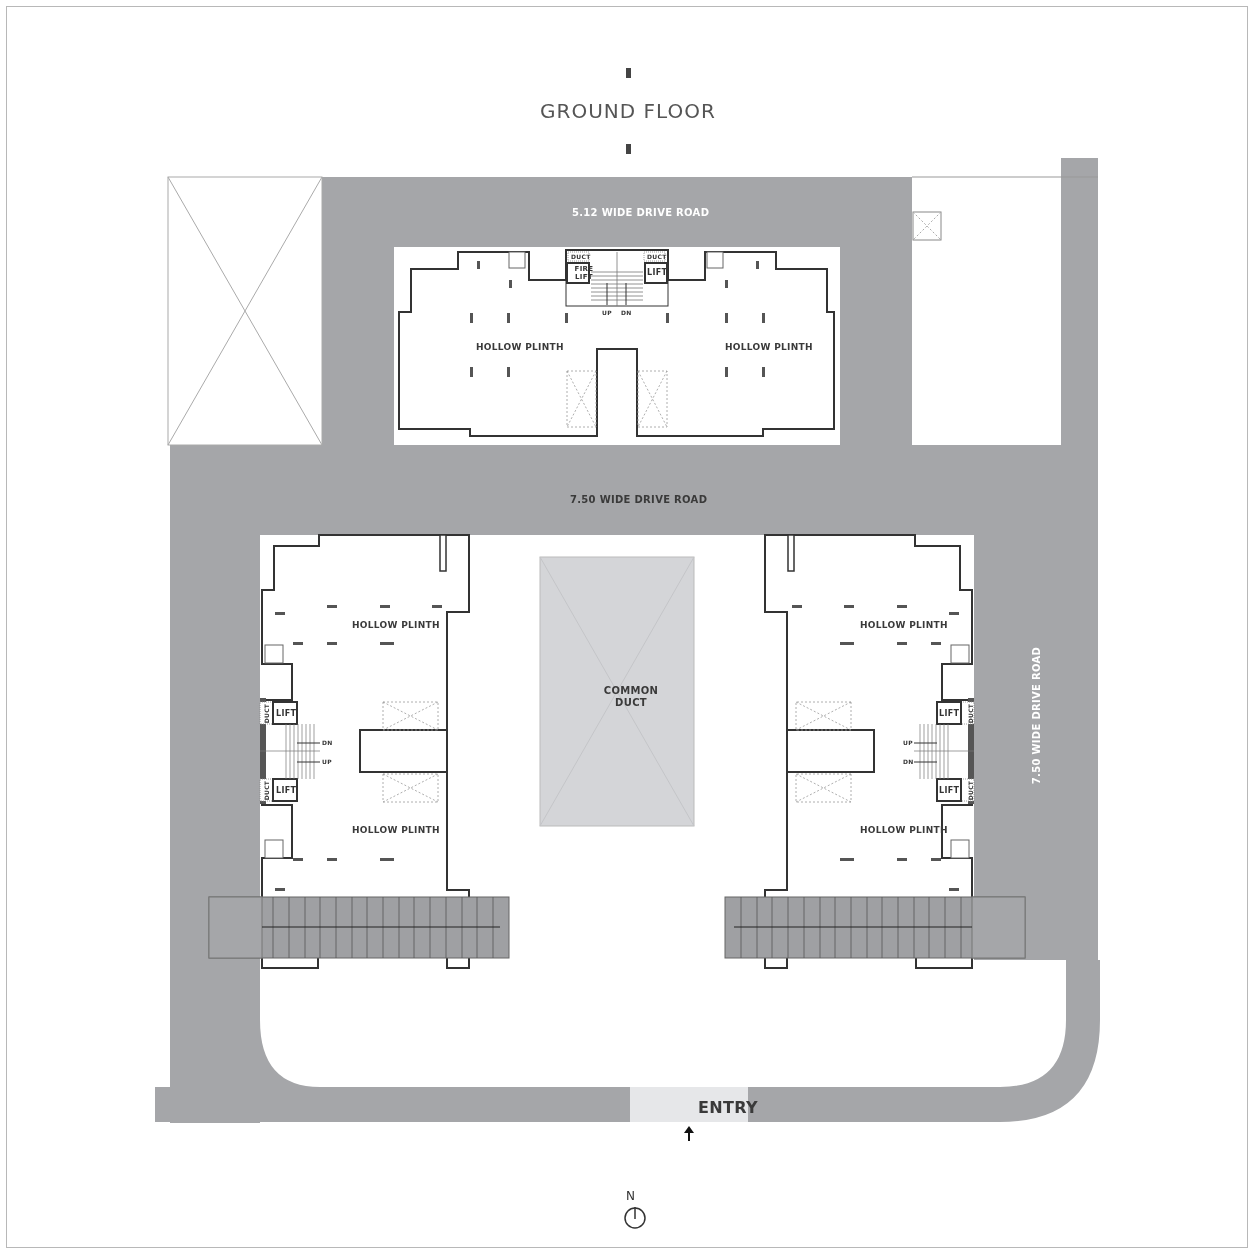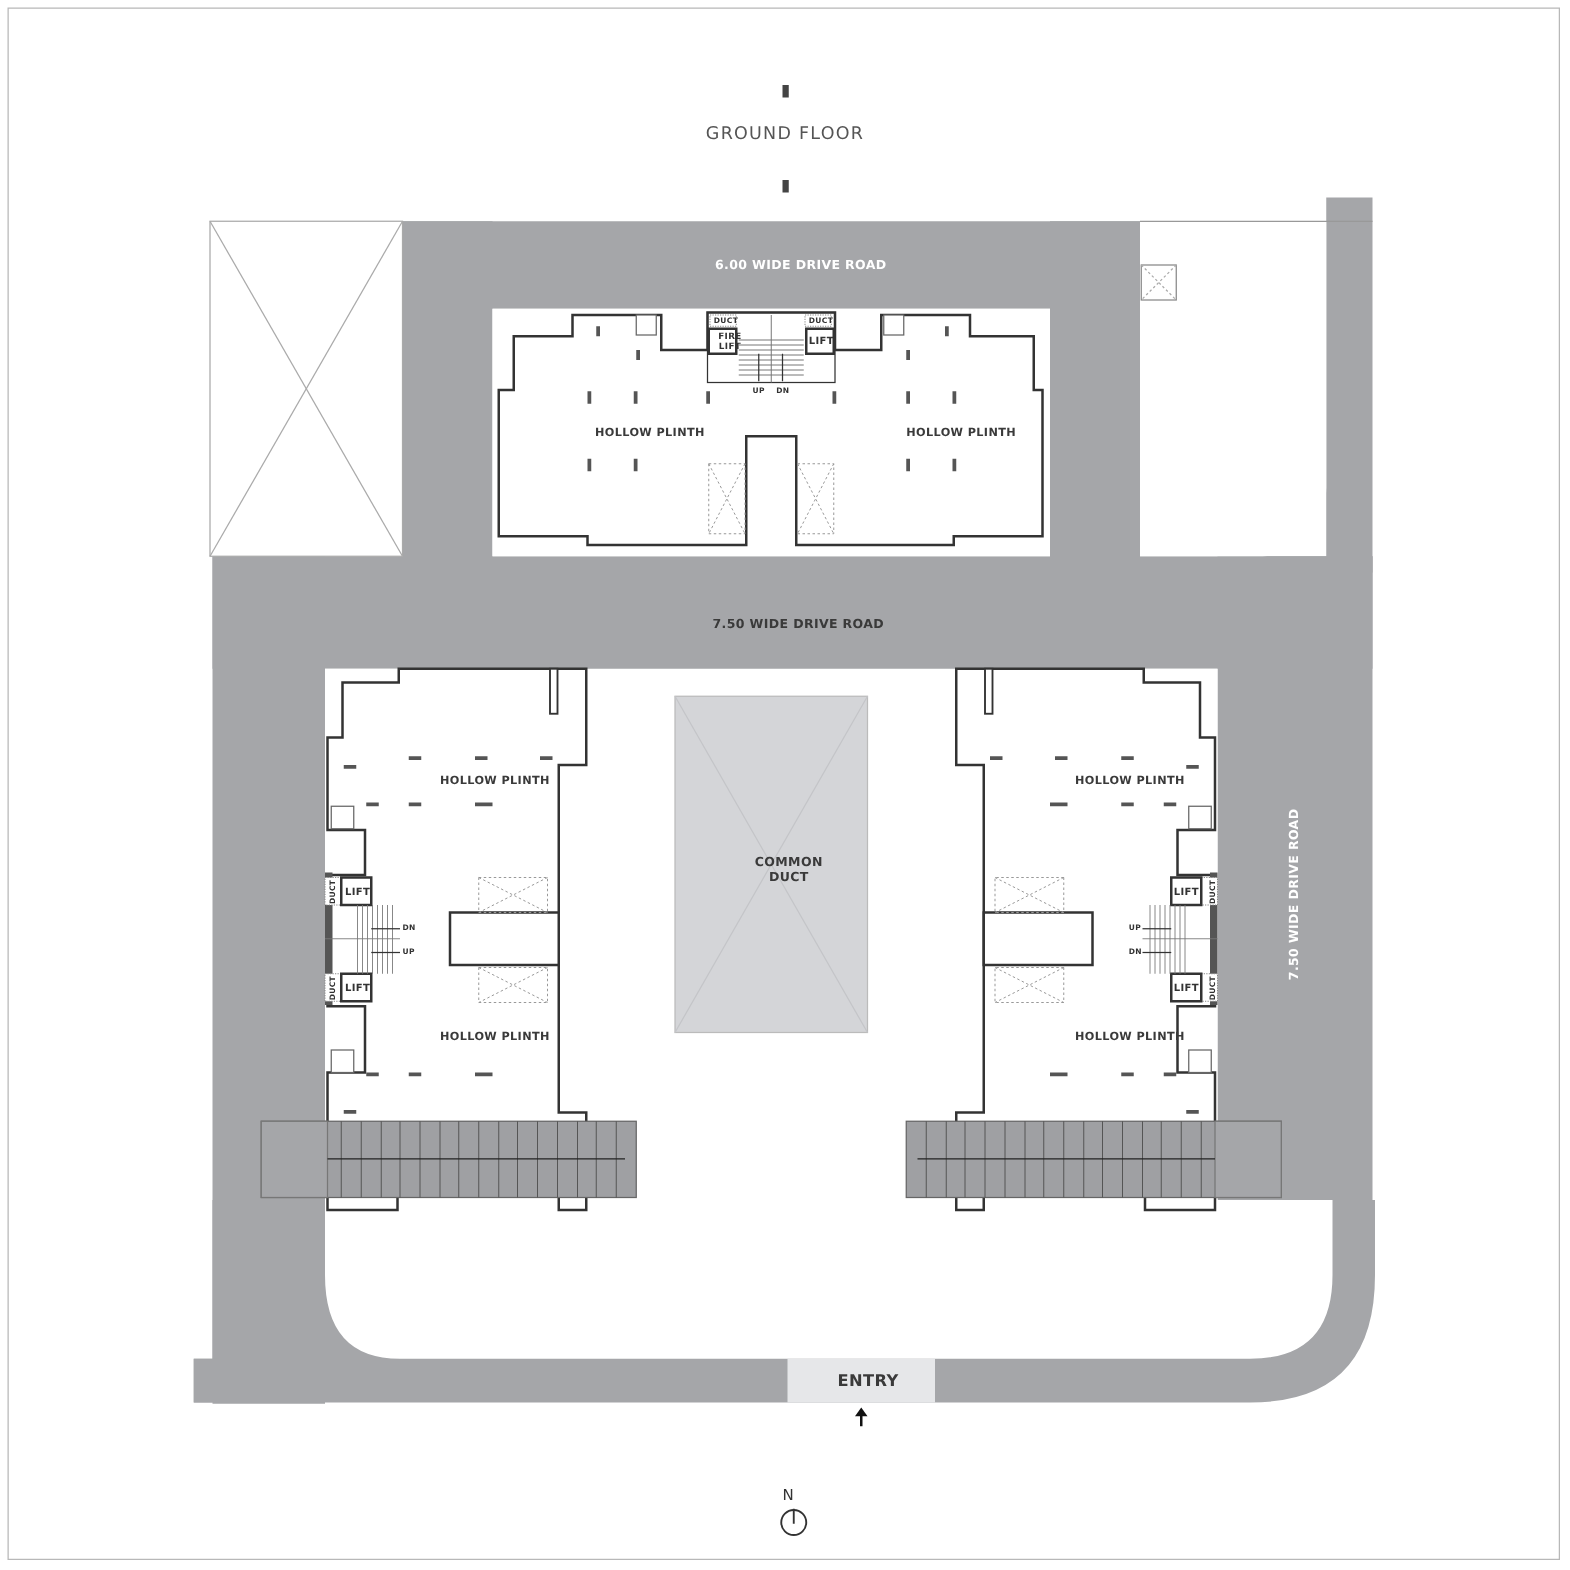--- a/index.html
+++ b/index.html
@@ -1,27 +1,27 @@
 <!DOCTYPE html>
 <html><head>
 <meta charset="utf-8">
 <style>
   html, body { margin: 0; padding: 0; background: #ffffff; }
   body { width: 1256px; height: 1256px; position: relative; overflow: hidden; font-family: "DejaVu Sans", sans-serif; }
   .frame { position: absolute; left: 6px; top: 6px; width: 1242px; height: 1242px; border: 1px solid #b8b8b8; box-sizing: border-box; }
   svg { position: absolute; left: 0; top: 0; }
   .lbl { position: absolute; font-family: "DejaVu Sans", sans-serif; font-weight: bold; white-space: nowrap; letter-spacing: 0.3px; }
-  .title { position: absolute; left: 0; width: 1256px; top: 99px; text-align: center; font-family: "DejaVu Sans", sans-serif; font-size: 14px; color: #555; letter-spacing: 1px; font-weight: normal; }
+  .title { position: absolute; left: 0; width: 1256px; top: 99px; text-align: center; font-family: "DejaVu Sans", sans-serif; font-size: 20px; color: #555; letter-spacing: 1px; font-weight: normal; }
   .road-lbl { color: #ffffff; font-size: 10px; }
   .road-lbl-dark { color: #3a3a3a; font-size: 10px; }
   .plinth { color: #3a3a3a; font-size: 9px; padding-left: 24px; }
   .tiny { color: #333; font-size: 6px; }
   .small { color: #333; font-size: 8px; }
   .common { color: #3a3a3a; font-size: 10px; text-align: center; line-height: 12px; }
-  .entry { color: #3a3a3a; font-size: 13px; }
+  .entry { color: #3a3a3a; font-size: 16px; margin-left: 28px; }
   .north { position: absolute; left: 626px; top: 1189px; font-size: 12px; color: #333; font-family: "DejaVu Sans", sans-serif; }
   .vert { transform: rotate(-90deg); transform-origin: center center; }
 </style>
 </head>
 <body>
 
 <div class="frame"></div>
 
 <svg width="1256" height="1256" viewBox="0 0 1256 1256">
 
@@ -266,21 +266,21 @@
   <rect x="626" y="144" width="5" height="10" fill="#444"></rect>
 
   <g>
     <circle cx="635" cy="1218" r="10" fill="none" stroke="#333" stroke-width="1.5"></circle>
     <line x1="635" y1="1207" x2="635" y2="1219" stroke="#333" stroke-width="1.5"></line>
   </g>
 </svg>
 
 <div class="title">GROUND FLOOR</div>
 
-<div class="lbl road-lbl" style="left:572px; top:207px;">6.00 WIDE DRIVE ROAD</div>
+<div class="lbl road-lbl" style="left:572px; top:207px;">5.12 WIDE DRIVE ROAD</div>
 <div class="lbl road-lbl-dark" style="left:570px; top:494px;">7.50  WIDE DRIVE ROAD</div>
 <div class="lbl road-lbl" style="left:966px; top:710px; width:140px; text-align:center;">
   <div class="vert">7.50 WIDE DRIVE ROAD</div>
 </div>
 
 <div class="lbl plinth" style="left:452px; top:342px;">HOLLOW PLINTH</div>
 <div class="lbl plinth" style="left:701px; top:342px;">HOLLOW PLINTH</div>
 <div class="lbl tiny" style="left:571px; top:253px;">DUCT</div>
 <div class="lbl tiny" style="left:647px; top:253px;">DUCT</div>
 <div class="lbl small" style="left:569px; top:265px; font-size:7px; line-height:8px; text-align:center; width:30px;">

